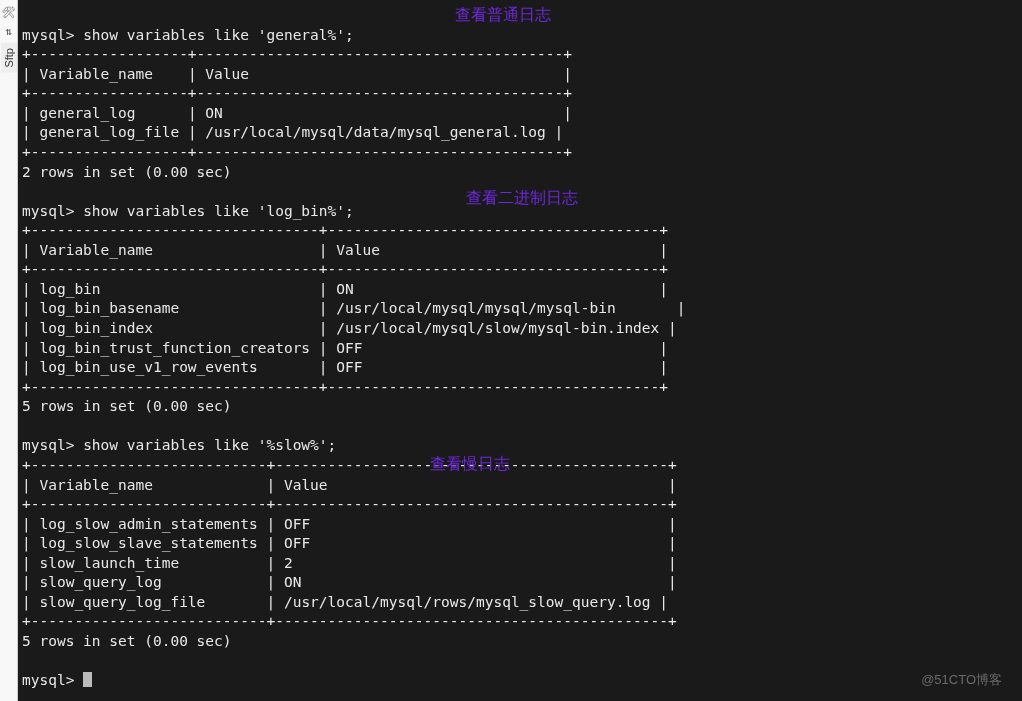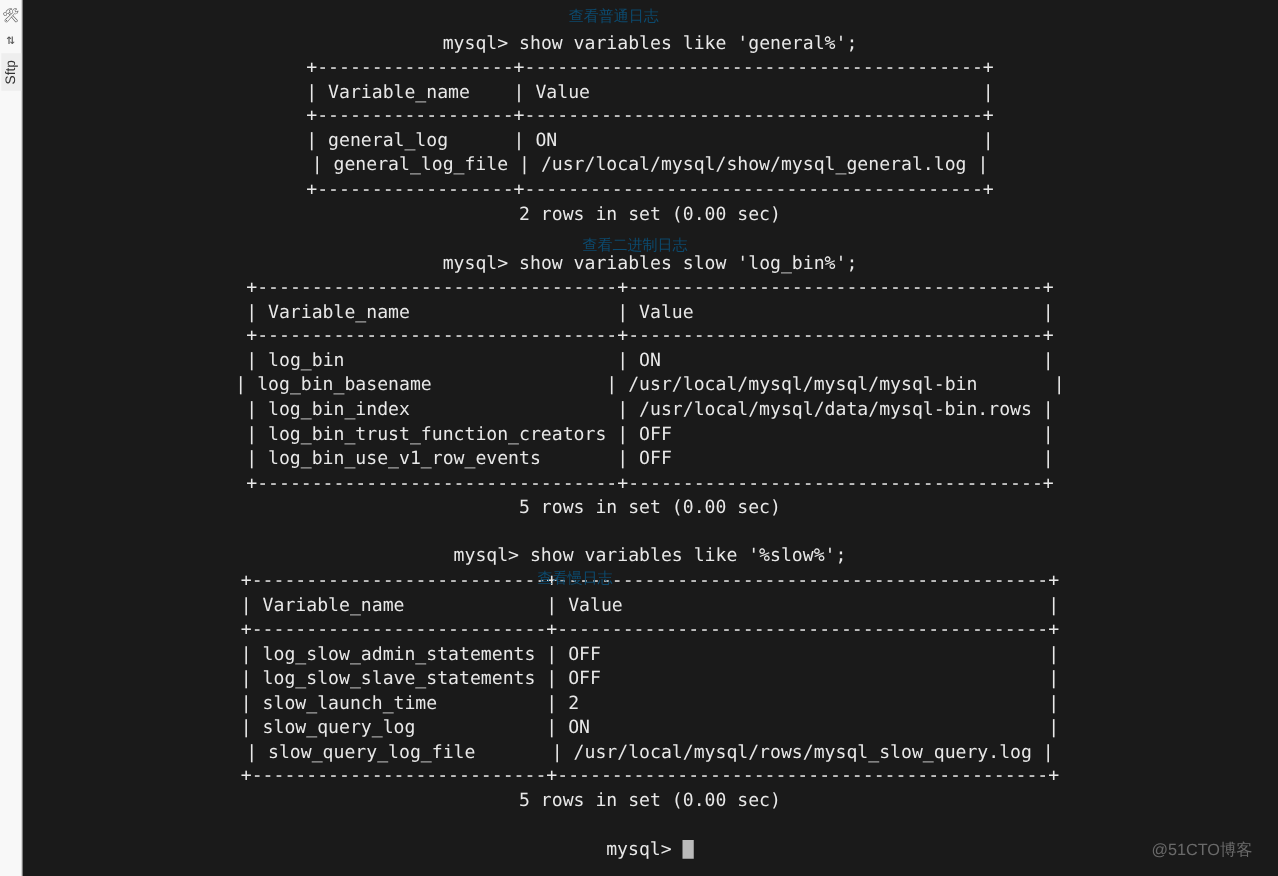--- a/index.html
+++ b/index.html
@@ -49,27 +49,26 @@
       left: 18px;
       top: 0;
       right: 0;
       bottom: 0;
       background: #1a1a1a;
       color: #e8e8e8;
       padding: 6px 4px;
       white-space: pre;
       line-height: 1.35;
       overflow: hidden;
-      text-align: center;
     }
     .annot {
       position: absolute;
-      color: #0c4a6e;
+      color: #6d28d9;
       font-family: "Microsoft YaHei", sans-serif;
-      font-size: 12px;
+      font-size: 16px;
       font-weight: 400;
       pointer-events: none;
     }
     .cursor-block {
       display: inline-block;
       width: 9px;
       height: 15px;
       background: #bbb;
       vertical-align: text-bottom;
       margin-bottom: 1px;
@@ -93,31 +92,31 @@
   <div class="sidebar-icon">⇅</div>
   <div class="sidebar-tab">Sftp</div>
 </div>
 
 <div class="terminal">
 <span>mysql&gt;</span> <span>show variables like 'general%';</span>
 <span>+------------------+------------------------------------------+
 | <span>Variable_name</span>    | <span>Value</span>                                    |
 +------------------+------------------------------------------+
 | <span>general_log</span>      | <span>ON</span>                                       |
-| <span>general_log_file</span> | <span>/usr/local/mysql/show/mysql_general.log</span> |
+| <span>general_log_file</span> | <span>/usr/local/mysql/data/mysql_general.log</span> |
 +------------------+------------------------------------------+</span>
 <span>2 rows in set (0.00 sec)</span>
 
-<span>mysql&gt;</span> <span>show variables slow 'log_bin%';</span>
+<span>mysql&gt;</span> <span>show variables like 'log_bin%';</span>
 <span>+---------------------------------+--------------------------------------+
 | <span>Variable_name</span>                   | <span>Value</span>                                |
 +---------------------------------+--------------------------------------+
 | <span>log_bin</span>                         | <span>ON</span>                                   |
 | <span>log_bin_basename</span>                | <span>/usr/local/mysql/mysql/mysql-bin</span>       |
-| <span>log_bin_index</span>                   | <span>/usr/local/mysql/data/mysql-bin.rows</span> |
+| <span>log_bin_index</span>                   | <span>/usr/local/mysql/slow/mysql-bin.index</span> |
 | <span>log_bin_trust_function_creators</span> | <span>OFF</span>                                  |
 | <span>log_bin_use_v1_row_events</span>       | <span>OFF</span>                                  |
 +---------------------------------+--------------------------------------+</span>
 <span>5 rows in set (0.00 sec)</span>
 
 <span>mysql&gt;</span> <span>show variables like '%slow%';</span>
 <span>+---------------------------+---------------------------------------------+
 | <span>Variable_name</span>             | <span>Value</span>                                       |
 +---------------------------+---------------------------------------------+
 | <span>log_slow_admin_statements</span> | <span>OFF</span>                                         |

